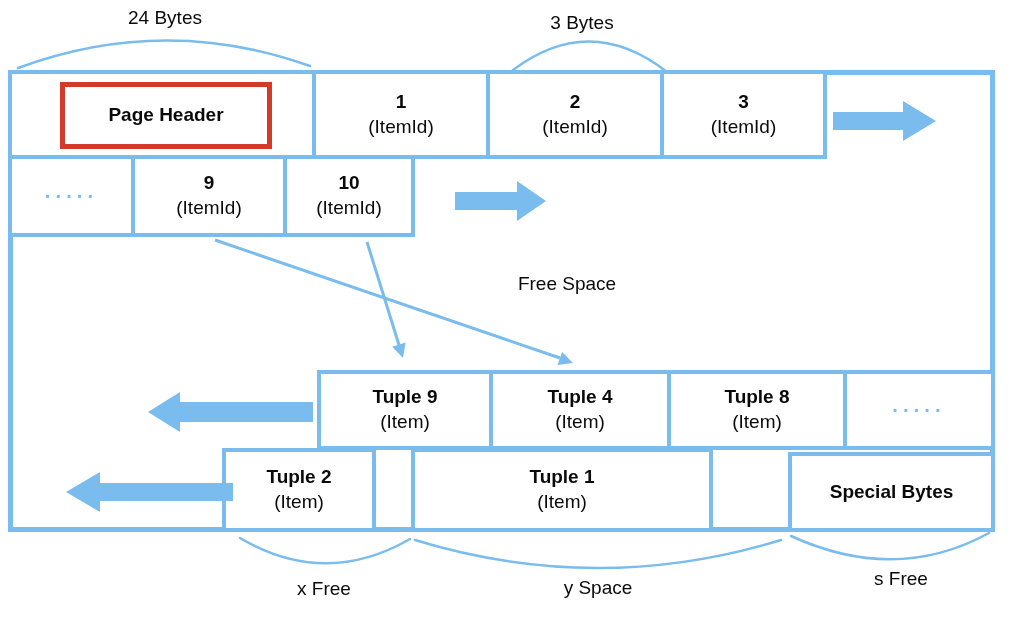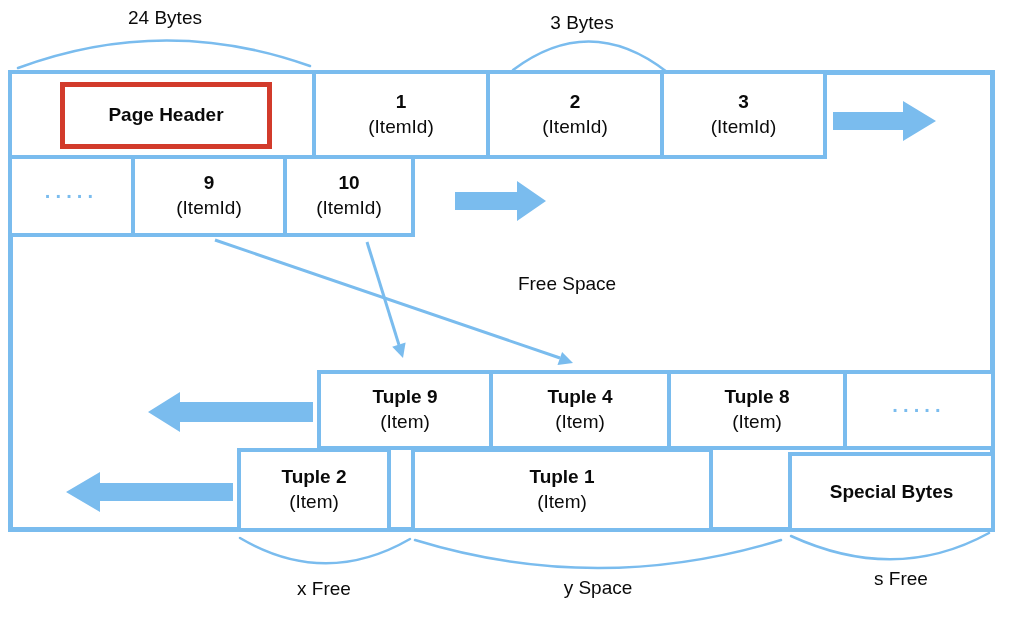--- a/index.html
+++ b/index.html
@@ -92,21 +92,21 @@
     <div class="t2">(Item)</div>
   </div>
   <div class="cell" style="left:667px;top:370px;width:180px;height:80px">
     <div class="t1">Tuple 8</div>
     <div class="t2">(Item)</div>
   </div>
   <div class="cell" style="left:843px;top:370px;width:152px;height:80px">
     <div class="dots">·····</div>
   </div>
 
-  <div class="cell" style="left:237px;top:448px;width:154px;height:84px">
+  <div class="cell" style="left:222px;top:448px;width:154px;height:84px">
     <div class="t1">Tuple 2</div>
     <div class="t2">(Item)</div>
   </div>
   <div class="cell" style="left:411px;top:448px;width:302px;height:84px">
     <div class="t1">Tuple 1</div>
     <div class="t2">(Item)</div>
   </div>
   <div class="cell" style="left:788px;top:452px;width:207px;height:80px">
     <div class="single">Special Bytes</div>
   </div>

